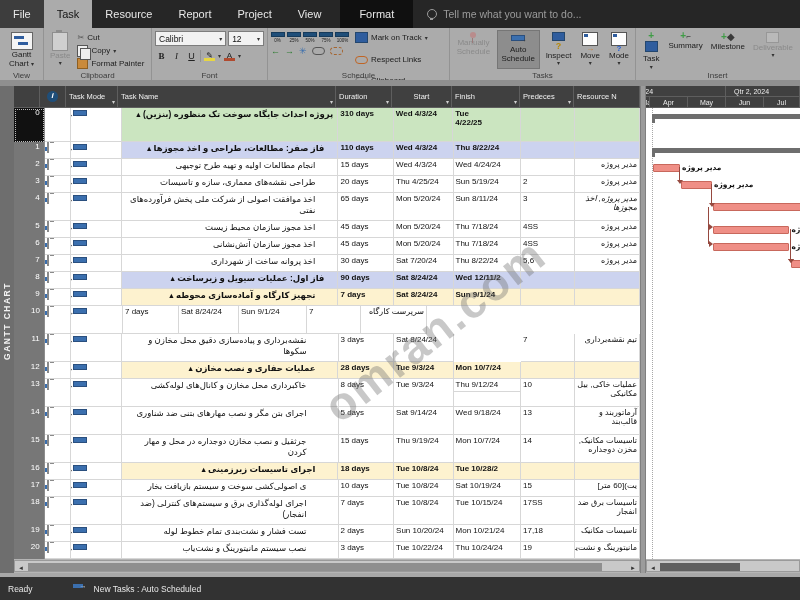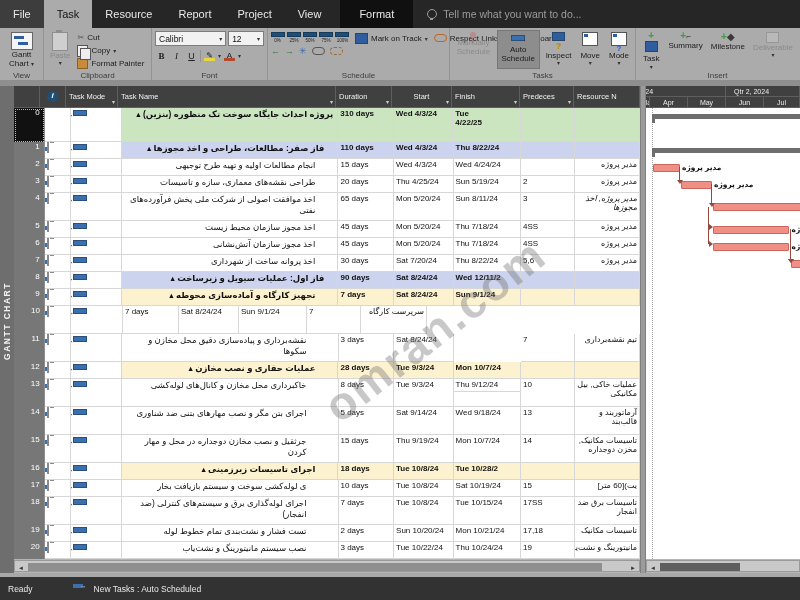--- a/index.html
+++ b/index.html
@@ -227,21 +227,21 @@
             </div>
         </div>
         <div style="display:flex;gap:5px;align-items:center;">
           <span style="color:#2e7d32;font-size:9px;font-weight:bold;">←</span>
           <span style="color:#2e7d32;font-size:9px;font-weight:bold;">→</span>
           <span style="color:#3b6fae;font-size:9px;">✳</span>
           <span class="chainic"></span>
           <span class="chainic br"></span>
         </div>
       </div>
-      <div style="display:flex;flex-direction:row;gap:6px;padding-top:2px;">
+      <div style="display:flex;flex-direction:column;gap:12px;padding-top:2px;">
         <div class="smallrow">
             <span class="miniico"></span>
             <span>Mark on Track</span>
             <span class="arrglyph">▾</span>
           </div>
         <div class="smallrow">
             <span class="chainic" style="border-color:#c06524;"></span>
             <span>Respect Links</span>
           </div>
         <div class="smallrow">
@@ -534,21 +534,21 @@
         <div class="tc c-yel bold" style="width: 56px; height: 17px;">18 days</div>
         <div class="tc c-yel bold nw" style="width: 60px; height: 17px;">Tue 10/8/24</div>
         <div class="tc c-yel bold nw" style="width: 68px; height: 17px;">Tue 10/28/2</div>
         <div class="tc c-yel" style="width: 54px; height: 17px;"></div>
         <div class="tc c-yel resc nw" style="width: 66px; height: 17px;"></div>
       </div>
       <div class="trow" style="height: 17px;">
         <div class="numc" style="width: 26px; height: 17px;">17</div>
         <div class="tc" style="width: 26px; height: 17px;"><span class="clipicon"></span></div>
         <div class="tc" style="width: 52px; height: 17px;"><span class="modeicon"><u></u><s>→</s></span></div>
-        <div class="tc namec nw" style="width: 218px; height: 17px; padding-right: 31px;">ی لوله‌کشی سوخت و سیستم بازیافت بخار</div>
+        <div class="tc namec nw" style="width: 218px; height: 17px; padding-right: 31px;">ی اصولی‌کشی سوخت و سیستم بازیافت بخار</div>
         <div class="tc" style="width: 56px; height: 17px;">10 days</div>
         <div class="tc nw" style="width: 60px; height: 17px;">Tue 10/8/24</div>
         <div class="tc nw" style="width: 68px; height: 17px;">Sat 10/19/24</div>
         <div class="tc" style="width: 54px; height: 17px;">15</div>
         <div class="tc resc nw" style="width: 66px; height: 17px;">یت)[60 متر]</div>
       </div>
       <div class="trow" style="height: 28px;">
         <div class="numc" style="width: 26px; height: 28px;">18</div>
         <div class="tc" style="width: 26px; height: 28px;"><span class="clipicon"></span></div>
         <div class="tc" style="width: 52px; height: 28px;"><span class="modeicon"><u></u><s>→</s></span></div>

